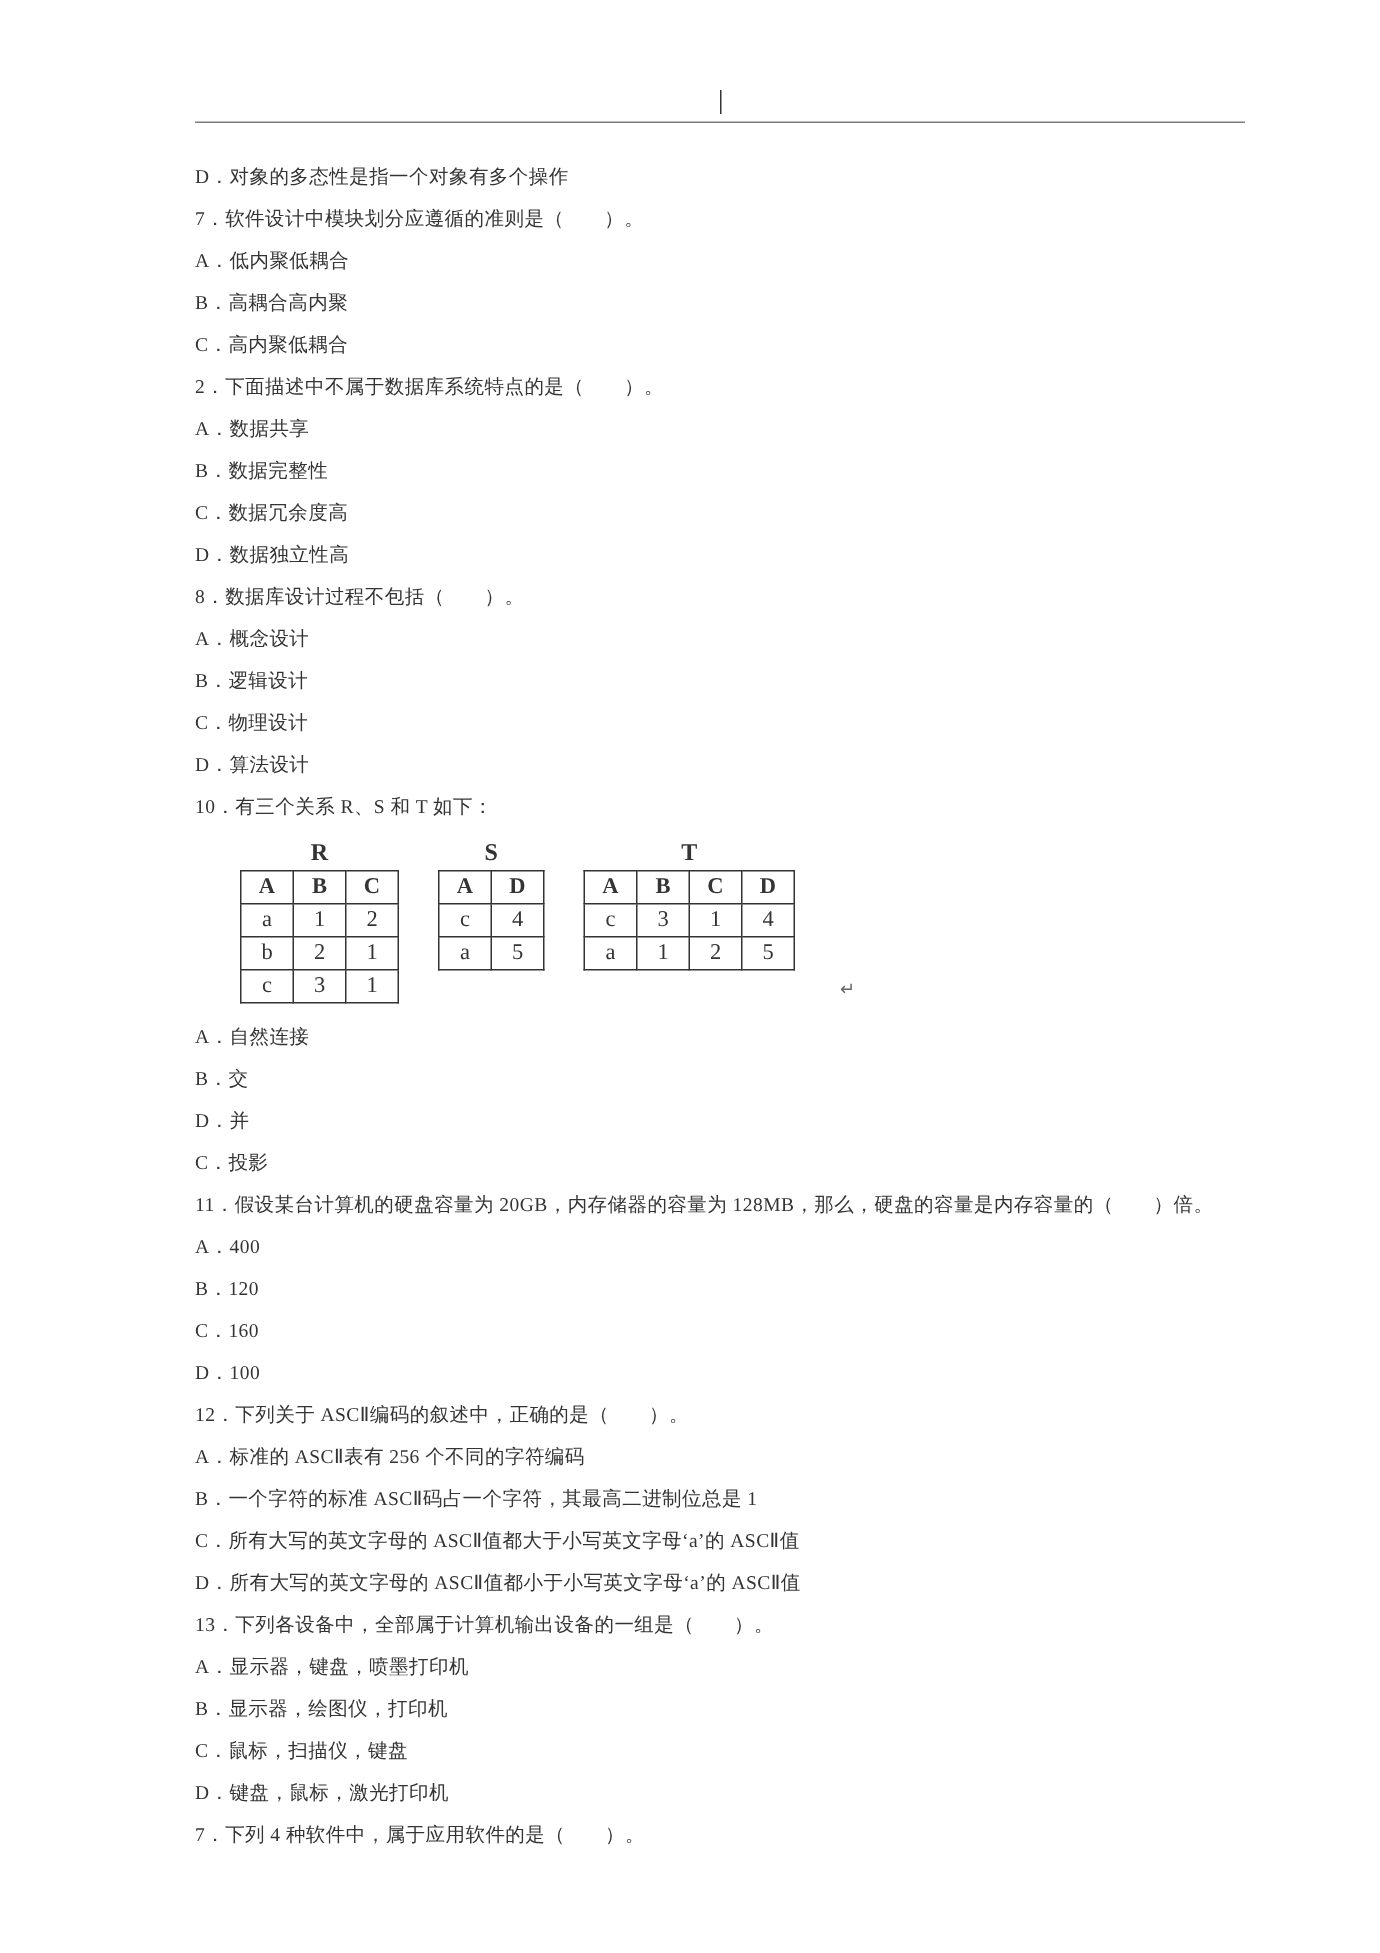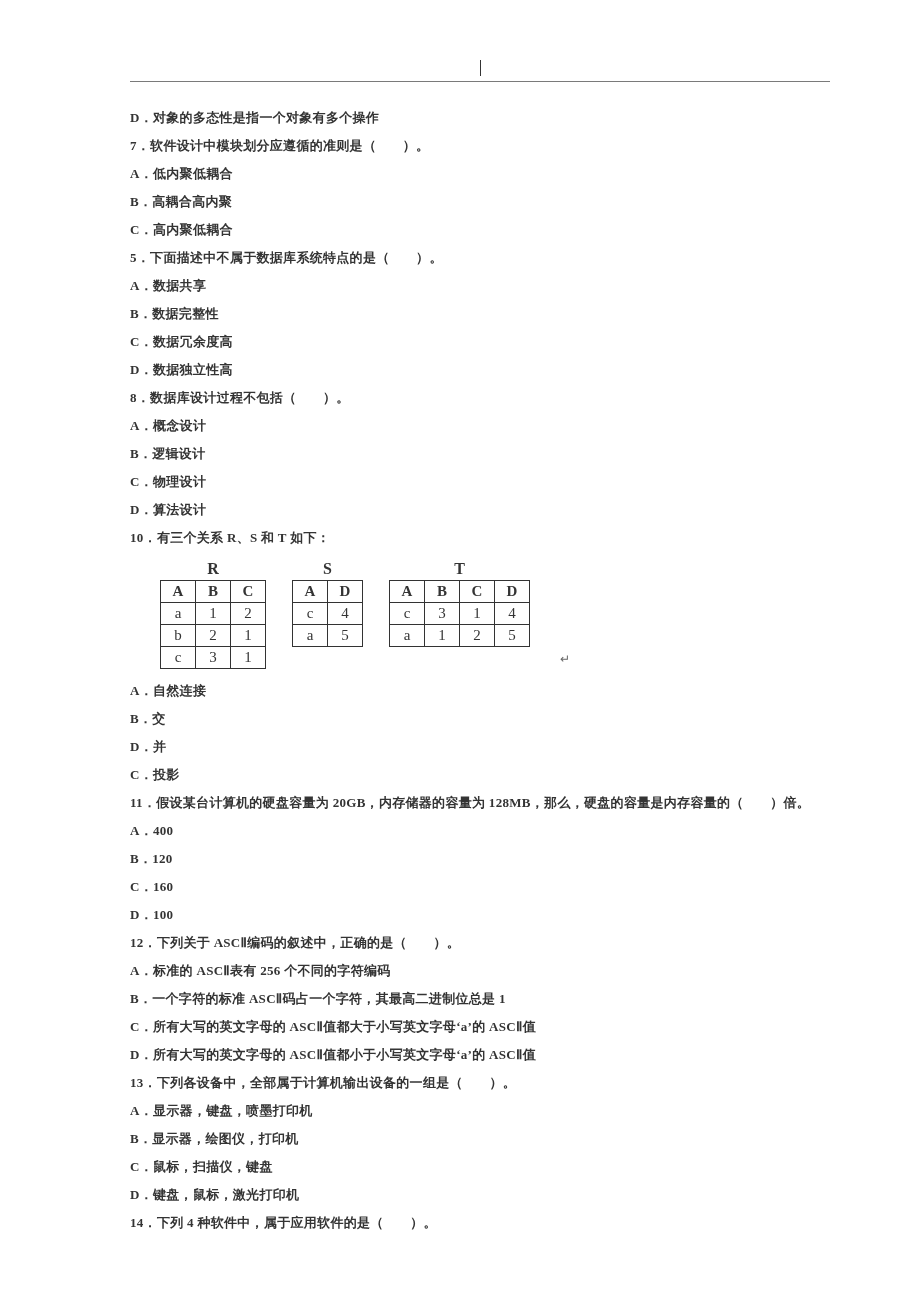--- a/index.html
+++ b/index.html
@@ -34,21 +34,20 @@
     position: absolute;
     left: 0;
     right: 0;
     bottom: 0;
     border-bottom: 1px solid #7a7a7a;
   }
   .line {
     line-height: 28px;
     letter-spacing: 0.3px;
     white-space: nowrap;
-    font-weight: bold;
   }
   .figure {
     margin: 8px 0 8px 30px;
   }
   .tbls {
     display: flex;
     align-items: flex-start;
     gap: 26px;
   }
   .tbl-wrap {
@@ -93,21 +92,21 @@
   <div class="header-line">
     <div class="cursor"></div>
     <div class="rule"></div>
   </div>
 
   <div class="line">D．对象的多态性是指一个对象有多个操作</div>
   <div class="line">7．软件设计中模块划分应遵循的准则是（　　）。</div>
   <div class="line">A．低内聚低耦合</div>
   <div class="line">B．高耦合高内聚</div>
   <div class="line">C．高内聚低耦合</div>
-  <div class="line">5．下面描述中不属于数据库系统特点的是（　　）。</div>
+  <div class="line">2．下面描述中不属于数据库系统特点的是（　　）。</div>
   <div class="line">A．数据共享</div>
   <div class="line">B．数据完整性</div>
   <div class="line">C．数据冗余度高</div>
   <div class="line">D．数据独立性高</div>
   <div class="line">8．数据库设计过程不包括（　　）。</div>
   <div class="line">A．概念设计</div>
   <div class="line">B．逻辑设计</div>
   <div class="line">C．物理设计</div>
   <div class="line">D．算法设计</div>
   <div class="line">10．有三个关系 R、S 和 T 如下：</div>
@@ -204,15 +203,15 @@
   <div class="line">12．下列关于 ASCⅡ编码的叙述中，正确的是（　　）。</div>
   <div class="line">A．标准的 ASCⅡ表有 256 个不同的字符编码</div>
   <div class="line">B．一个字符的标准 ASCⅡ码占一个字符，其最高二进制位总是 1</div>
   <div class="line">C．所有大写的英文字母的 ASCⅡ值都大于小写英文字母‘a’的 ASCⅡ值</div>
   <div class="line">D．所有大写的英文字母的 ASCⅡ值都小于小写英文字母‘a’的 ASCⅡ值</div>
   <div class="line">13．下列各设备中，全部属于计算机输出设备的一组是（　　）。</div>
   <div class="line">A．显示器，键盘，喷墨打印机</div>
   <div class="line">B．显示器，绘图仪，打印机</div>
   <div class="line">C．鼠标，扫描仪，键盘</div>
   <div class="line">D．键盘，鼠标，激光打印机</div>
-  <div class="line">14．下列 4 种软件中，属于应用软件的是（　　）。</div>
+  <div class="line">7．下列 4 种软件中，属于应用软件的是（　　）。</div>
 
 </div>
 
 </body></html>

